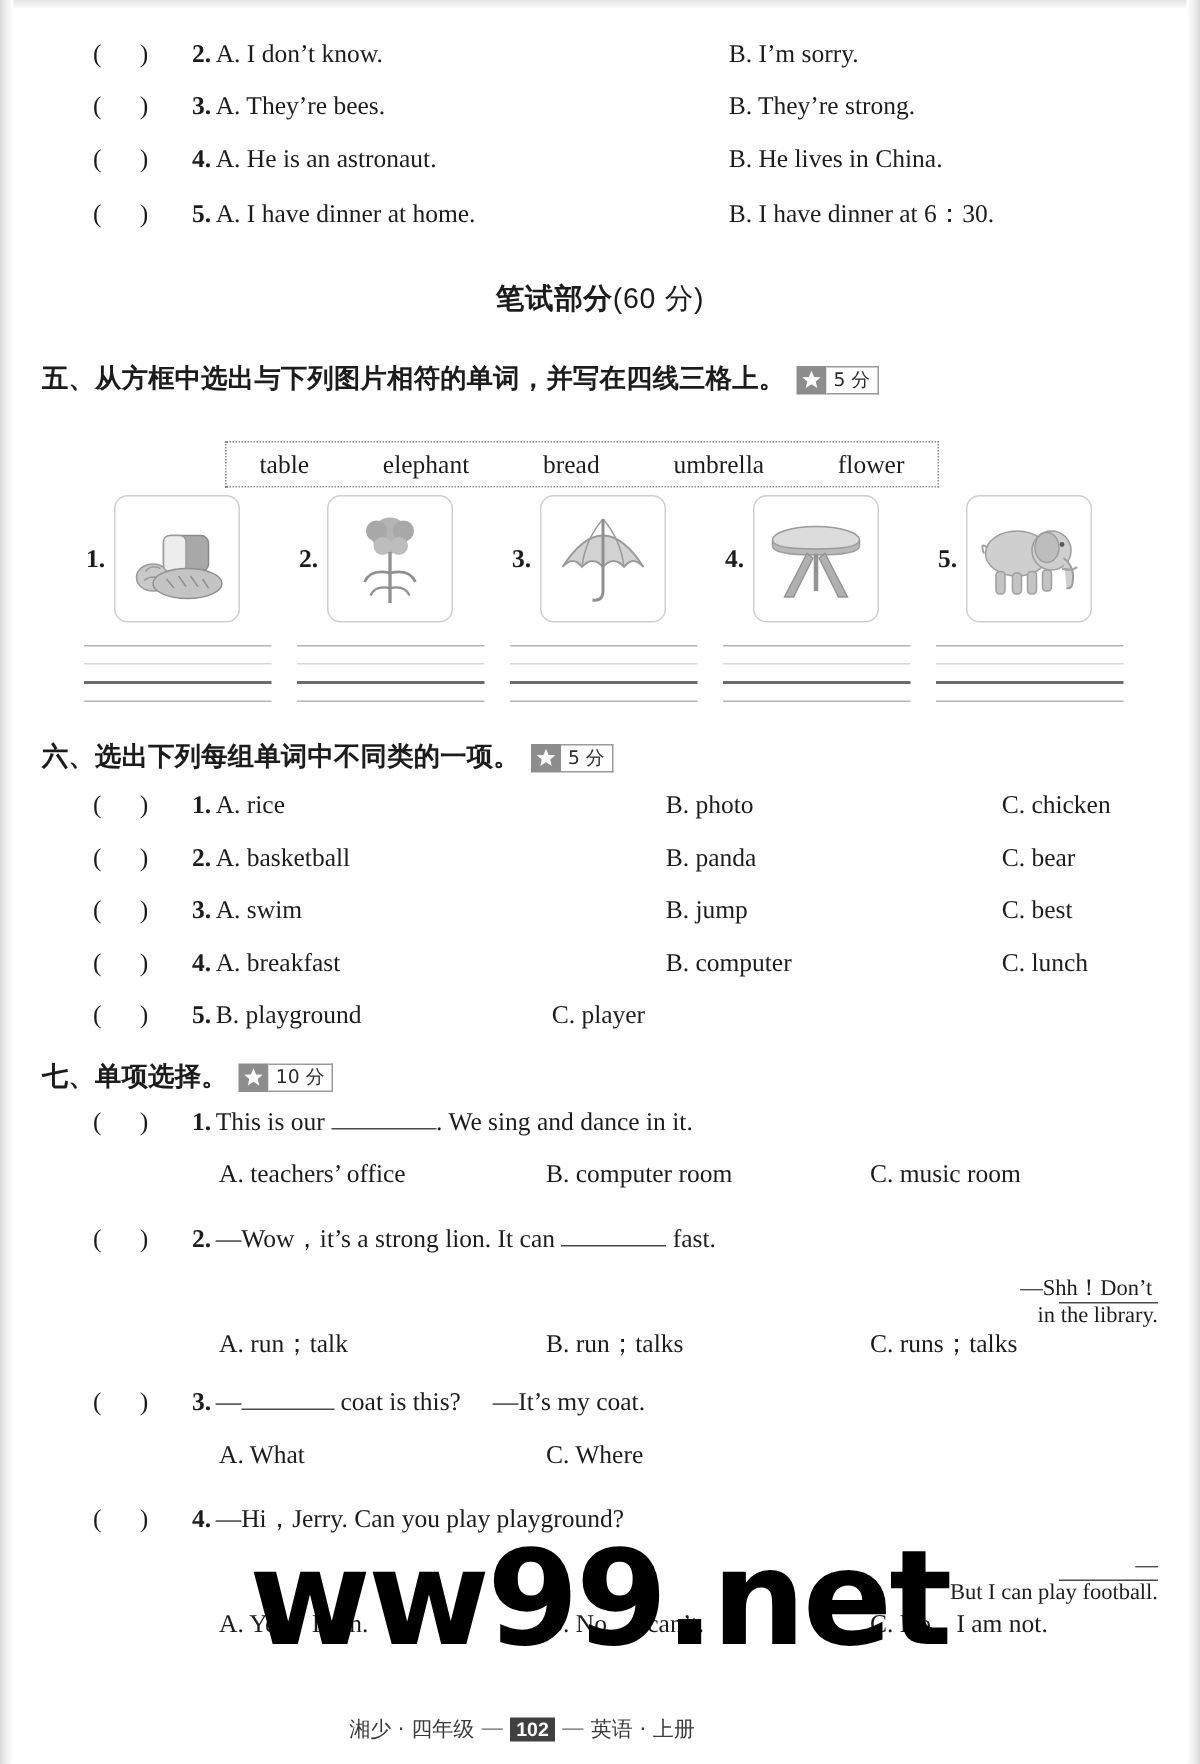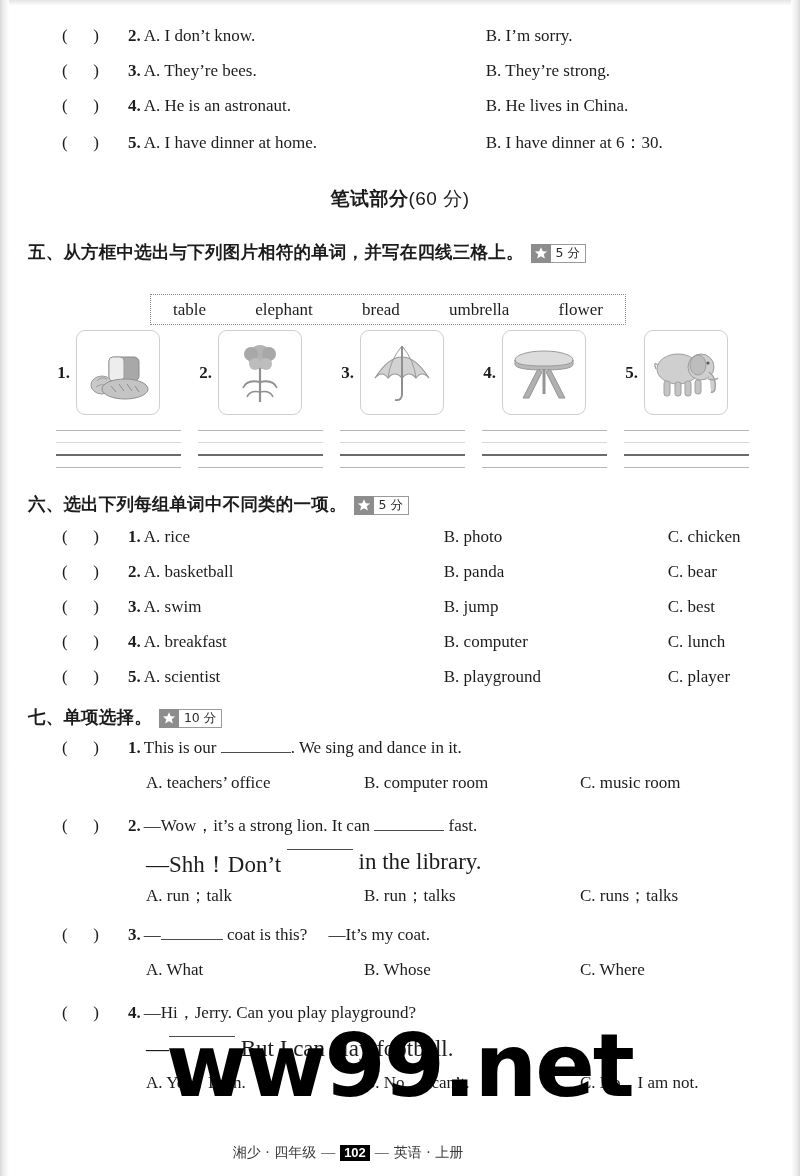--- a/index.html
+++ b/index.html
@@ -227,26 +227,27 @@
   }
   .mc-item { margin-bottom: 6px; }
   .mc-stem {
     display: flex;
     align-items: baseline;
     font-size: 17px;
     height: 35px;
   }
   .mc-stem-text { white-space: pre; }
   .mc-sub {
-    font-size: 23px;
+    font-size: 15px;
     height: 35px;
     padding-left: 84px;
     display: flex;
-    align-items: flex-start;
+    align-items: flex-end;
     white-space: pre;
+    flex-direction: column;
   }
   .mc-choices {
     font-size: 17px;
     height: 35px;
     padding-left: 84px;
     display: flex;
     align-items: baseline;
   }
   .ch-a { flex: 0 0 218px; white-space: pre; }
   .ch-b { flex: 0 0 216px; white-space: pre; }
@@ -285,21 +286,21 @@
     width: 696px;
     display: flex;
     align-items: center;
     justify-content: center;
     font-size: 14px;
     color: #3a3a3a;
     font-family: "DejaVu Sans", "Liberation Sans", sans-serif;
   }
   .footer .dash { margin: 0 5px; color: #4a4a4a; font-family: "Liberation Serif", serif; }
   .footer .pagebox {
-    background: #000000;
+    background: #404040;
     color: #ffffff;
     font-family: "Liberation Sans", sans-serif;
     font-weight: 700;
     font-size: 13px;
     padding: 1px 4px;
     line-height: 1.15;
   }
 </style>
 </head>
 <body>
@@ -547,21 +548,20 @@
       <span class="brk">(      )</span>
       <span class="qnum">4.</span>
       <span class="six-a">A. breakfast</span>
       <span class="six-b">B. computer</span>
       <span class="six-c">C. lunch</span>
     </div>
 
     <div class="six-row">
       <span class="brk">(      )</span>
       <span class="qnum">5.</span>
-      <span class="six-a">A. scientist</span>
       <span class="six-b">B. playground</span>
       <span class="six-c">C. player</span>
     </div>
 
   </div>
 
   <div class="sec-head" style="top:705px;">
     <span class="cn">七、单项选择。</span>
     <span class="badge">
       <span class="badge-star">
@@ -613,21 +613,20 @@
     <div class="mc-item">
       <div class="mc-stem">
         <span class="brk">(      )</span>
         <span class="qnum">3.</span>
         <span class="mc-stem-text">—</span>
         <span class="blank-ul bl-62"></span>
         <span class="mc-stem-text"> coat is this?     —It’s my coat.</span>
       </div>
       <div class="mc-choices">
         <span class="ch-a">A. What</span>
-        <span class="ch-b">B. Whose</span>
         <span class="ch-c">C. Where</span>
       </div>
     </div>
 
     <div class="mc-item">
       <div class="mc-stem">
         <span class="brk">(      )</span>
         <span class="qnum">4.</span>
         <span class="mc-stem-text">—Hi，Jerry. Can you play playground?</span>
       </div>

